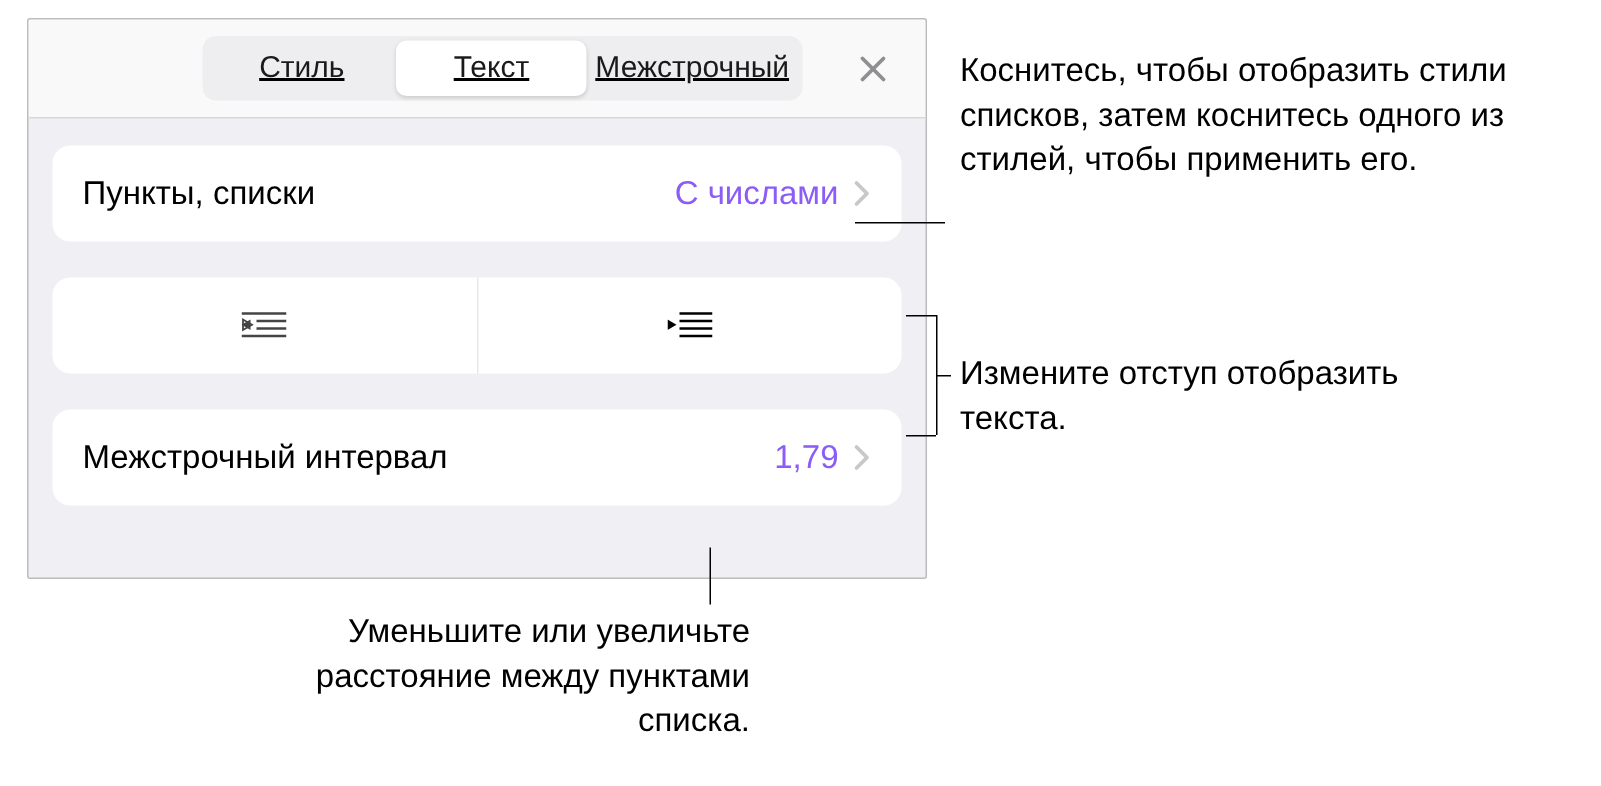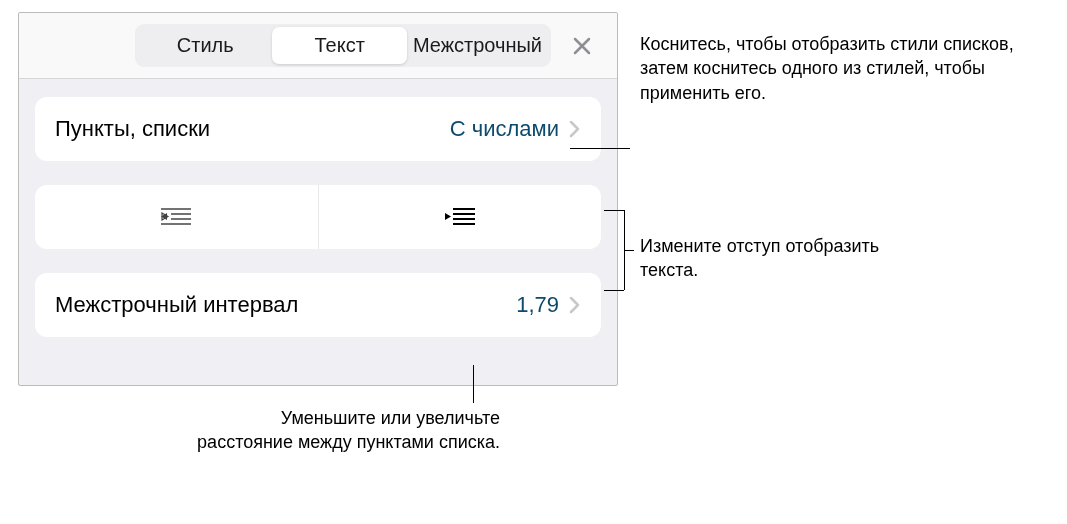--- a/index.html
+++ b/index.html
@@ -21,21 +21,22 @@
       background: #f0eff4;
       overflow: hidden;
     }
     .panel-header {
       background: #f9f9fa;
       border-bottom: 1px solid #d6d6d8;
       height: 66px;
       display: flex;
       align-items: center;
       padding: 0 16px;
-      gap: 12px;
+      gap: 28px;
+      text-decoration: underline;
     }
     .segmented {
       display: flex;
       flex: 1;
       background: #eeedef;
       border-radius: 9px;
       padding: 3px;
       margin-left: 100px;
     }
     .seg-item {
@@ -76,21 +77,21 @@
       padding: 18px 20px;
       min-height: 64px;
     }
     .row-label {
       font-size: 22px;
       color: #000;
       flex: 1;
     }
     .row-value {
       font-size: 22px;
-      color: #0c4a6e;
+      color: #8b5cf6;
       margin-right: 10px;
     }
     .chevron {
       color: #c7c7cc;
       display: flex;
       align-items: center;
     }
     .indent-row {
       display: flex;
       padding: 0;
@@ -102,21 +103,21 @@
       justify-content: center;
       height: 64px;
       cursor: pointer;
       color: #333;
     }
     .indent-btn + .indent-btn {
       border-left: 1px solid #e8e8e8;
     }
     .callout {
       position: absolute;
-      font-size: 18px;
+      font-size: 22px;
       line-height: 1.35;
       color: #000;
     }
     .callout-1 { left: 640px; top: 32px; width: 380px; }
     .callout-2 { left: 640px; top: 234px; width: 300px; }
     .callout-3 { left: 180px; top: 406px; width: 320px; text-align: right; }
     .lead-line {
       position: absolute;
       background: #000;
       height: 1px;

